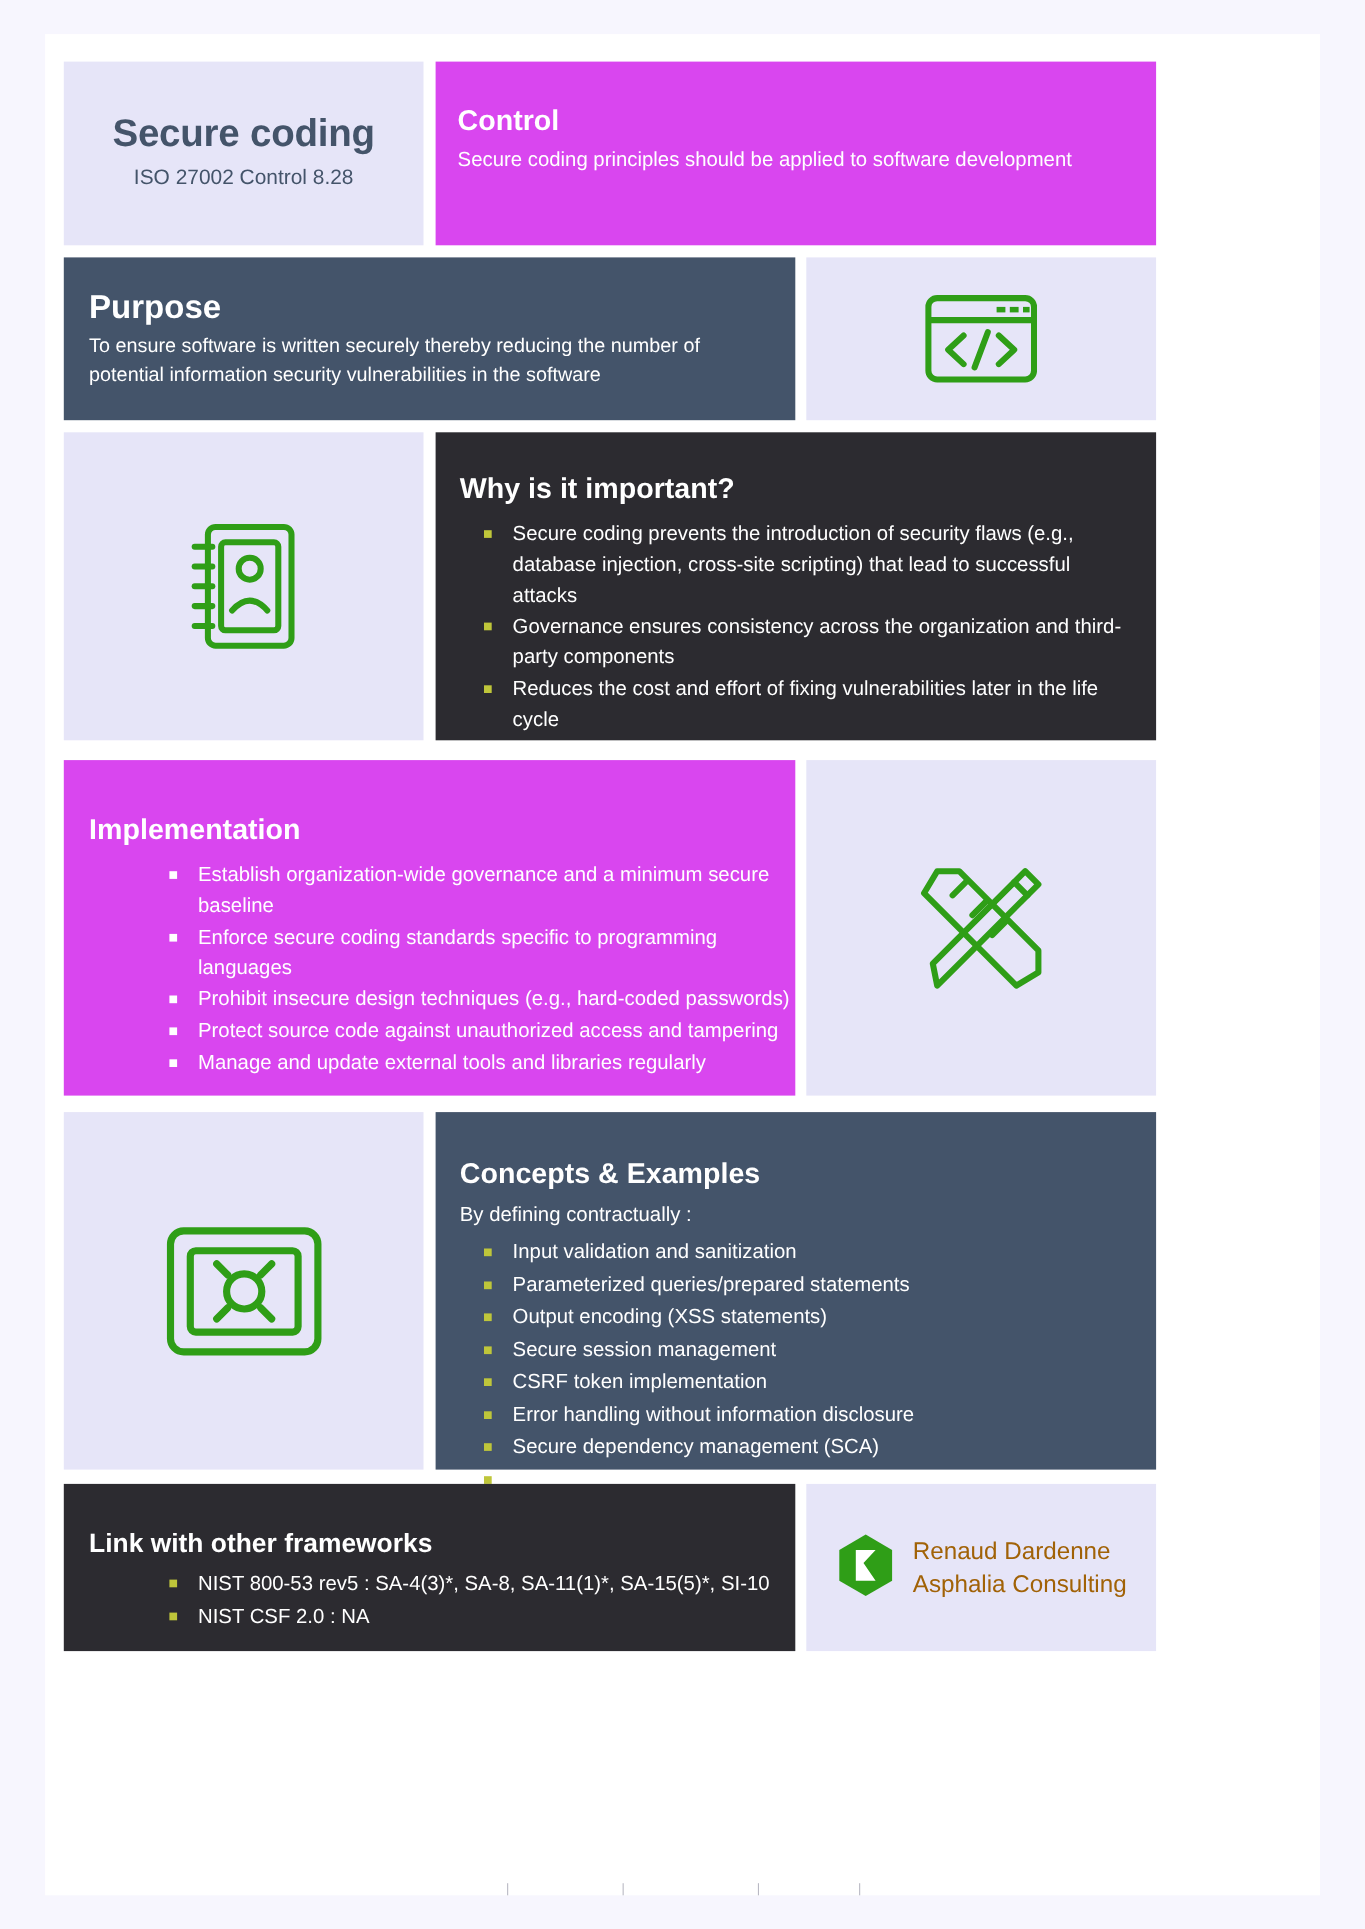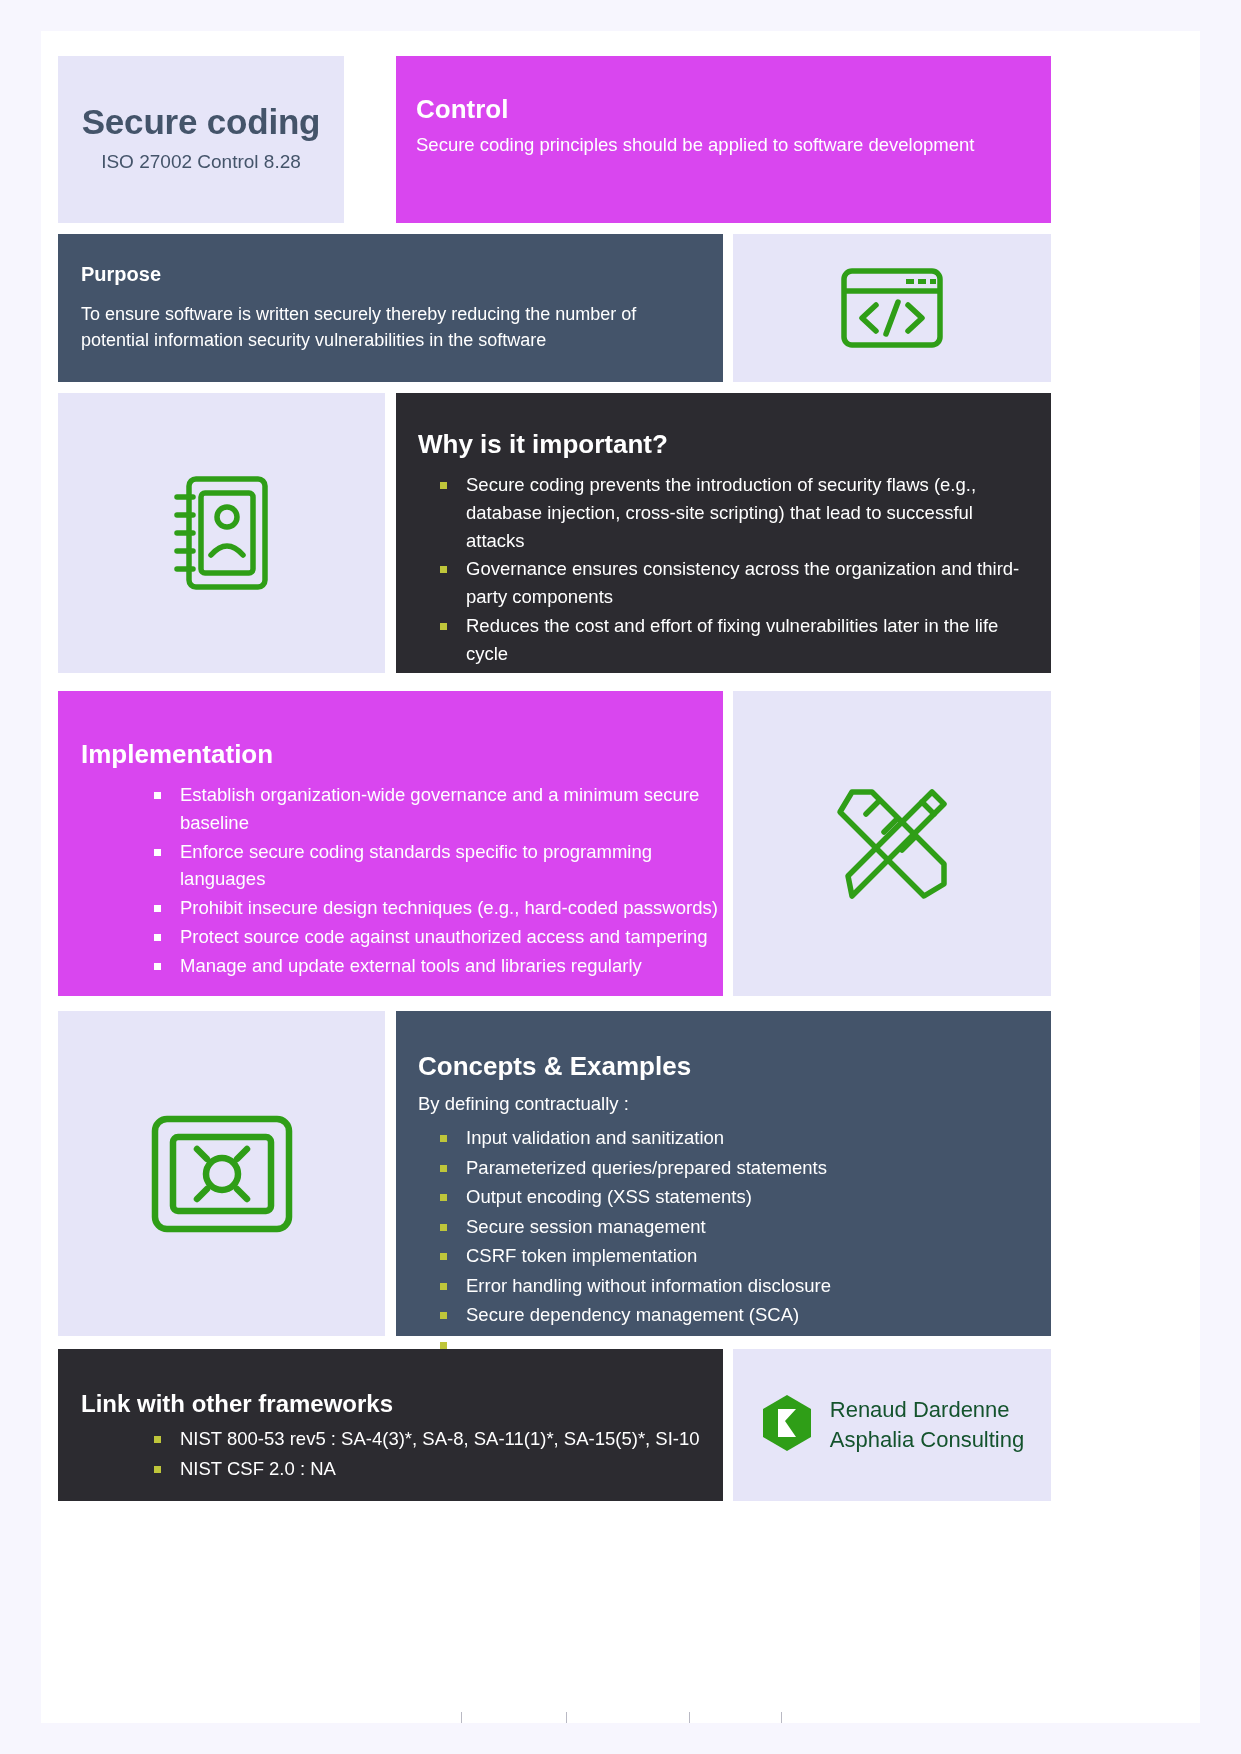--- a/index.html
+++ b/index.html
@@ -31,21 +31,21 @@
   .slate  { background: #44546a; }
   .dark   { background: #2c2b30; }
 
   .h-title {
     font-weight: bold;
     color: #ffffff;
     line-height: 1.05;
   }
 
   
-  #title-card { left: 17px; top: 25px; width: 286px; height: 167px; }
+  #title-card { left: 17px; top: 25px; width: 327px; height: 167px; }
   #title-main {
     position: absolute;
     left: 0; right: 0; top: 46px;
     text-align: center;
     font-size: 35px;
     font-weight: bold;
     color: #44546a;
     letter-spacing: -0.2px;
   }
   #title-sub {
@@ -59,21 +59,21 @@
   
   #control-card { left: 355px; top: 25px; width: 655px; height: 167px; }
   #control-h { position: absolute; left: 20px; top: 40px; font-size: 26px; }
   #control-body {
     position: absolute; left: 20px; top: 77px; right: 14px;
     font-size: 18.5px; color: #ffffff; line-height: 1.35;
   }
 
   
   #purpose-card { left: 17px; top: 203px; width: 665px; height: 148px; }
-  #purpose-h { position: absolute; left: 23px; top: 30px; font-size: 20px; text-align: right; }
+  #purpose-h { position: absolute; left: 23px; top: 30px; font-size: 30px; text-align: right; }
   #purpose-body {
     position: absolute; left: 23px; top: 67px; right: 30px;
     font-size: 18px; color: #ffffff; line-height: 1.45;
   }
   #purpose-icon-card { left: 692px; top: 203px; width: 318px; height: 148px; }
 
   
   #why-icon-card { left: 17px; top: 362px; width: 327px; height: 280px; }
   #why-card { left: 355px; top: 362px; width: 655px; height: 280px; }
   #why-h { position: absolute; left: 22px; top: 38px; font-size: 26px; }
@@ -143,21 +143,21 @@
   #logo-row {
     position: absolute;
     left: 0; right: 0; top: 0; bottom: 0;
     display: flex;
     align-items: center;
     justify-content: center;
     gap: 16px;
   }
   #logo-text {
     font-size: 22px;
-    color: #14532d;
+    color: #a16207;
     line-height: 1.35;
   }
   #logo-text div { white-space: nowrap; }
 
   .footer-ticks {
     position: absolute;
     left: 0; right: 0; bottom: 0;
     height: 12px;
   }
   .footer-ticks span {

